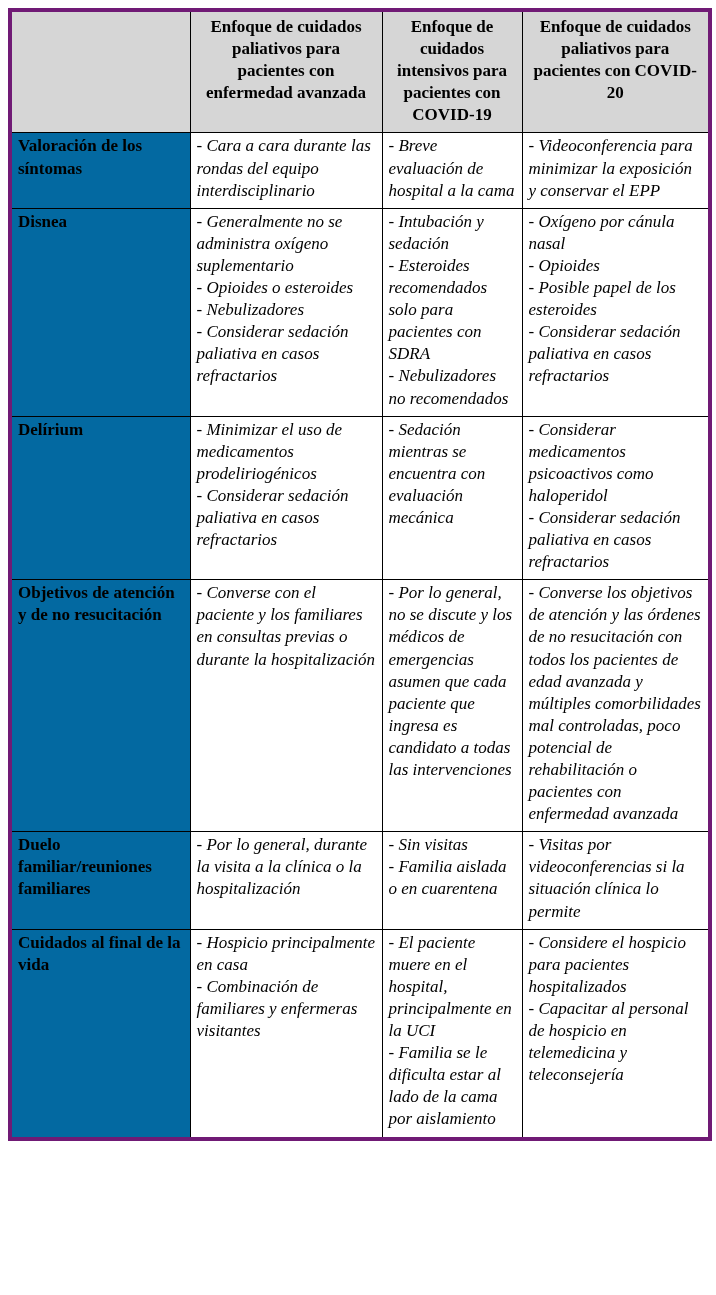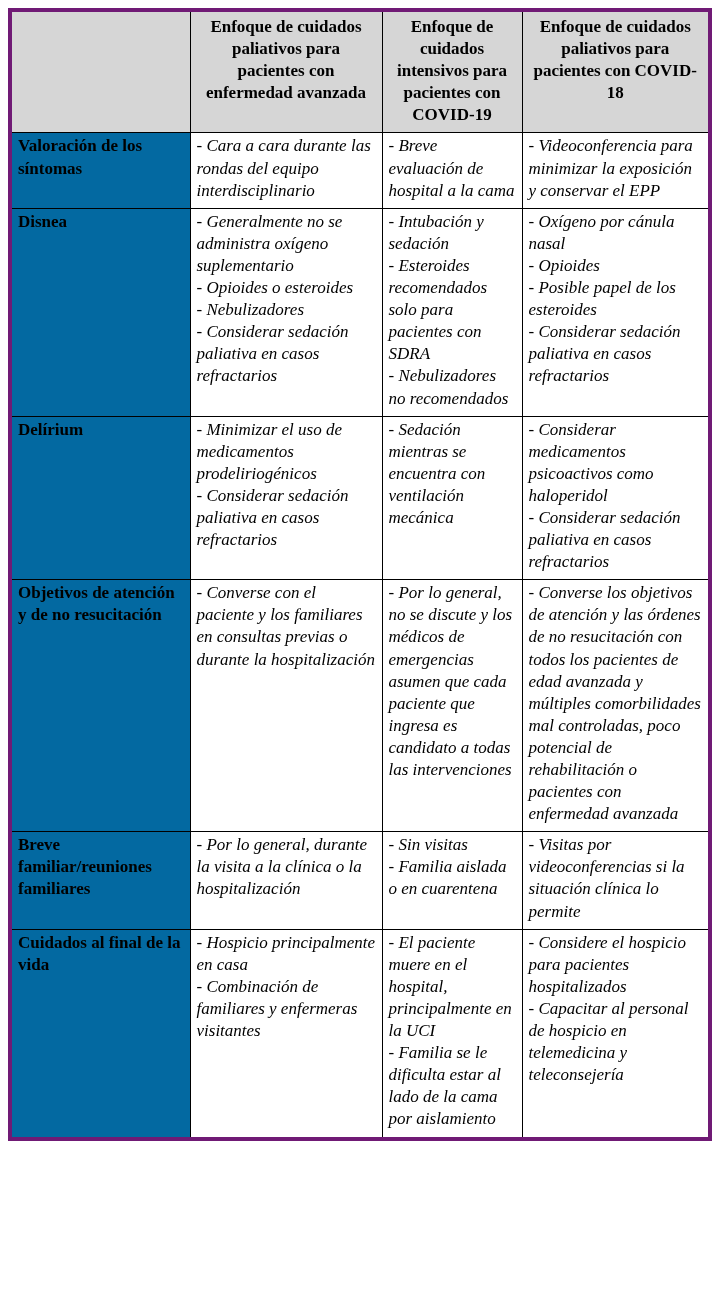--- a/index.html
+++ b/index.html
@@ -64,21 +64,21 @@
       <col class="c0">
         <col class="c1">
         <col class="c2">
         <col class="c3">
     </colgroup>
     <thead>
       <tr>
         <th></th>
         <th>Enfoque de cuidados paliativos para pacientes con enfermedad avanzada</th>
         <th>Enfoque de cuidados intensivos para pacientes con COVID-19</th>
-        <th>Enfoque de cuidados paliativos para pacientes con COVID-18</th>
+        <th>Enfoque de cuidados paliativos para pacientes con COVID-20</th>
       </tr>
     </thead>
     <tbody>
       <tr>
         <td class="row-label">Valoración de los síntomas</td>
         <td class="cell">- Cara a cara durante las rondas del equipo interdisciplinario</td>
         <td class="cell">- Breve evaluación de hospital a la cama</td>
         <td class="cell">- Videoconferencia para minimizar la exposición y conservar el EPP</td>
       </tr>
       <tr>
@@ -92,32 +92,32 @@
 - Nebulizadores no recomendados</td>
         <td class="cell">- Oxígeno por cánula nasal
 - Opioides
 - Posible papel de los esteroides
 - Considerar sedación paliativa en casos refractarios</td>
       </tr>
       <tr>
         <td class="row-label">Delírium</td>
         <td class="cell">- Minimizar el uso de medicamentos prodeliriogénicos
 - Considerar sedación paliativa en casos refractarios</td>
-        <td class="cell">- Sedación mientras se encuentra con ventilación mecánica</td>
+        <td class="cell">- Sedación mientras se encuentra con evaluación mecánica</td>
         <td class="cell">- Considerar medicamentos psicoactivos como haloperidol
 - Considerar sedación paliativa en casos refractarios</td>
       </tr>
       <tr>
         <td class="row-label">Objetivos de atención y de no resucitación</td>
         <td class="cell">- Converse con el paciente y los familiares en consultas previas o durante la hospitalización</td>
         <td class="cell">- Por lo general, no se discute y los médicos de emergencias asumen que cada paciente que ingresa es candidato a todas las intervenciones</td>
         <td class="cell">- Converse los objetivos de atención y las órdenes de no resucitación con todos los pacientes de edad avanzada y múltiples comorbilidades mal controladas, poco potencial de rehabilitación o pacientes con enfermedad avanzada</td>
       </tr>
       <tr>
-        <td class="row-label">Breve familiar/reuniones familiares</td>
+        <td class="row-label">Duelo familiar/reuniones familiares</td>
         <td class="cell">- Por lo general, durante la visita a la clínica o la hospitalización</td>
         <td class="cell">- Sin visitas
 - Familia aislada o en cuarentena</td>
         <td class="cell">- Visitas por videoconferencias si la situación clínica lo permite</td>
       </tr>
       <tr>
         <td class="row-label">Cuidados al final de la vida</td>
         <td class="cell">- Hospicio principalmente en casa
 - Combinación de familiares y enfermeras visitantes</td>
         <td class="cell">- El paciente muere en el hospital, principalmente en la UCI

